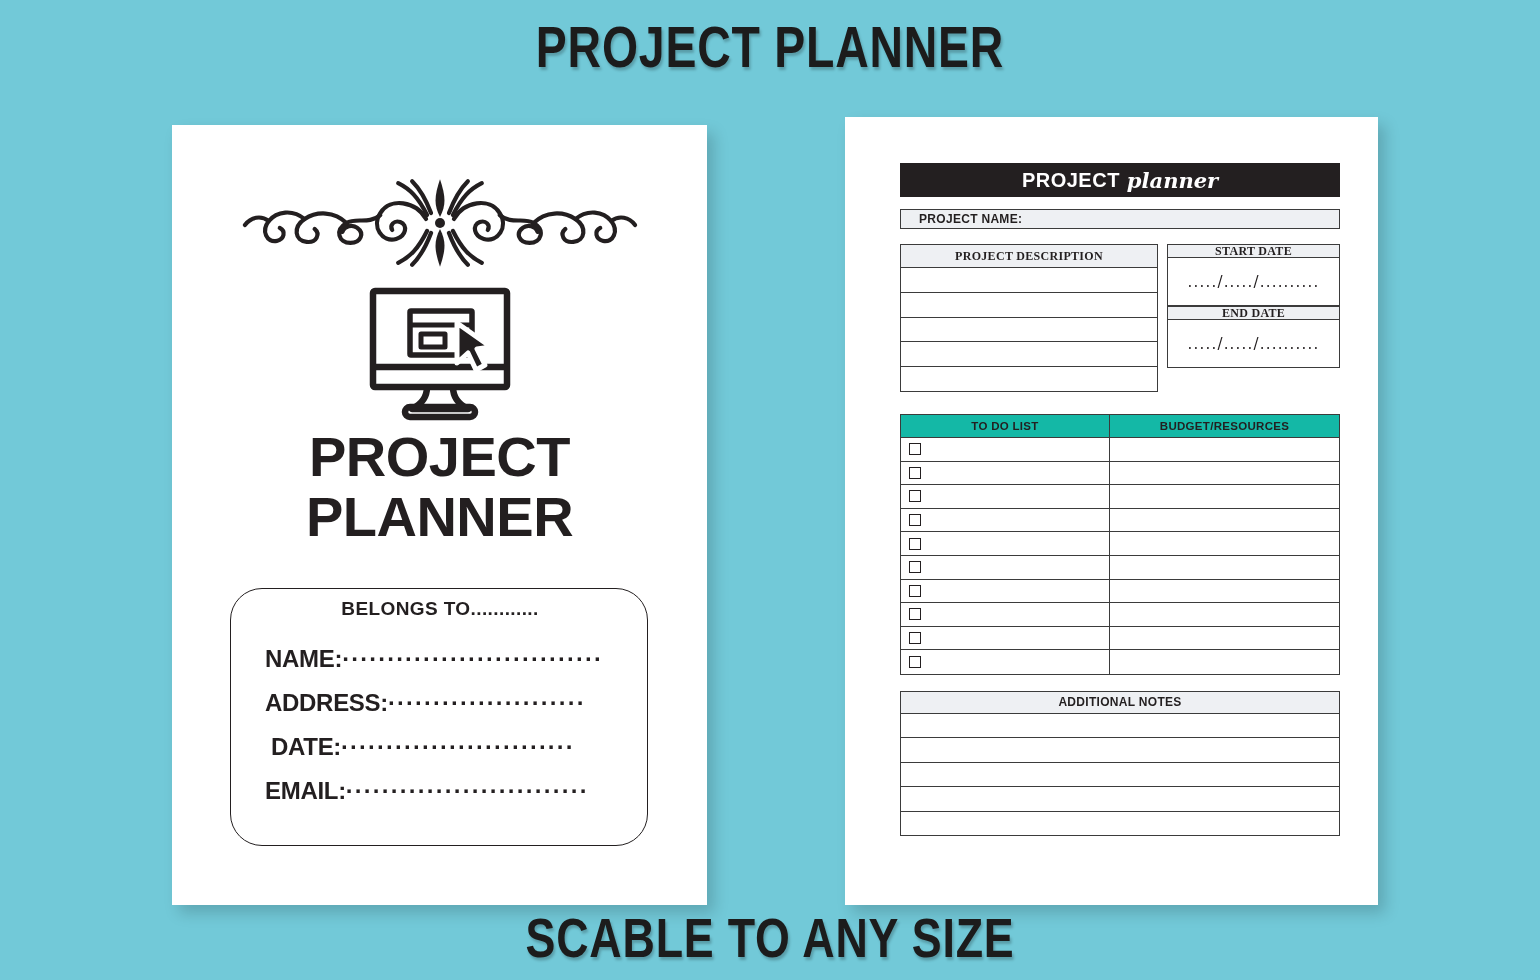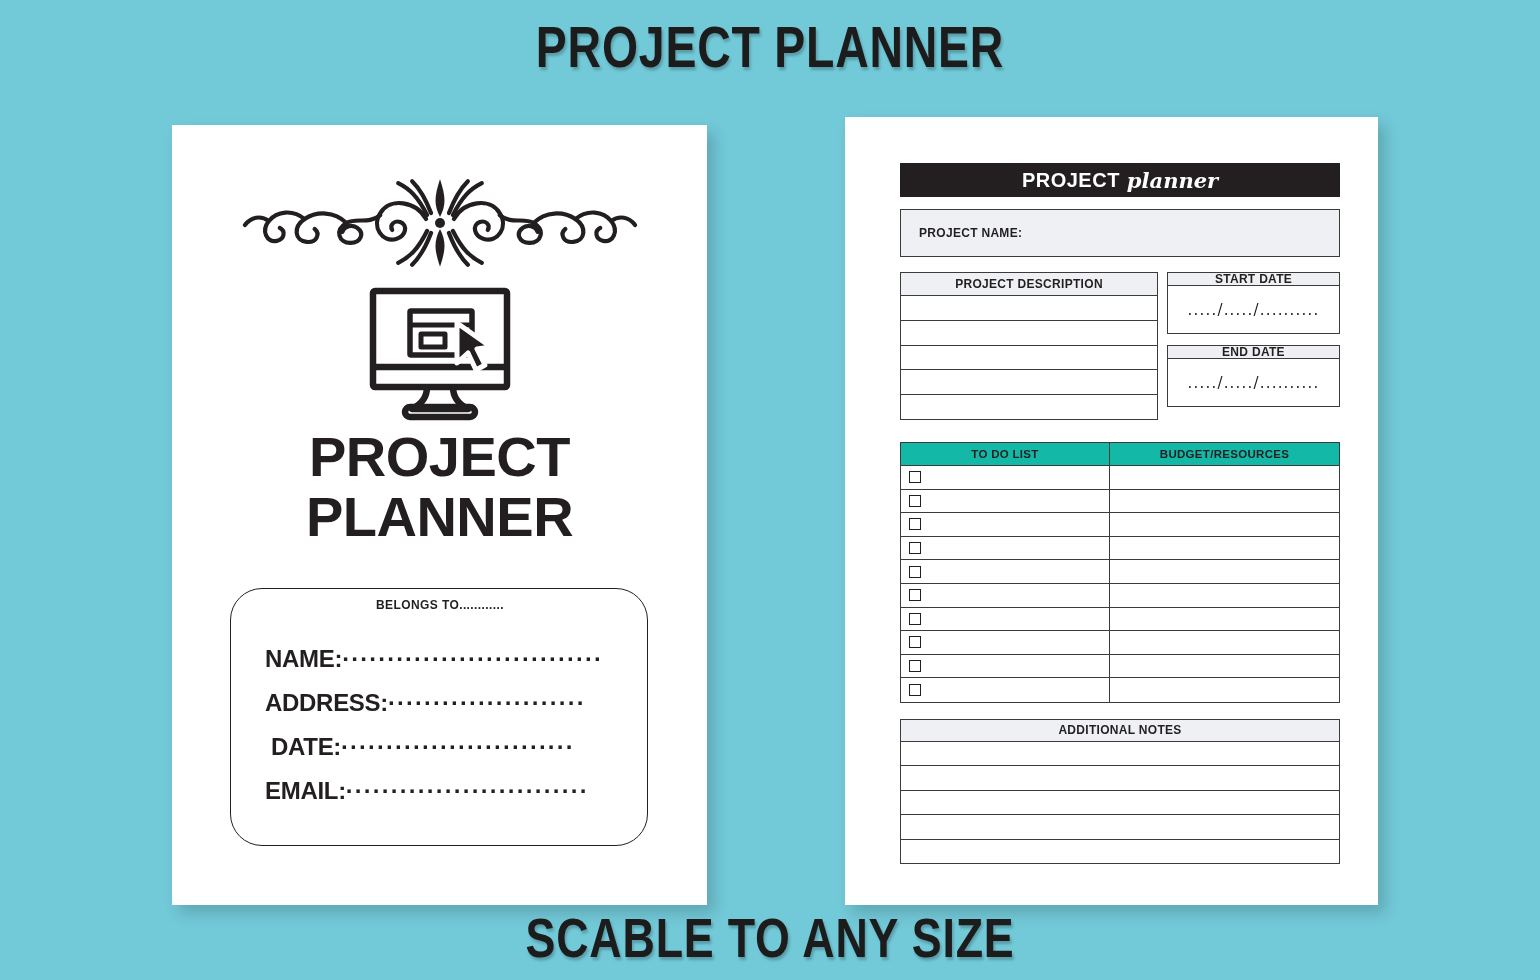--- a/index.html
+++ b/index.html
@@ -84,21 +84,21 @@
     height: 258px;
     border: 1.6px solid #231f20;
     border-radius: 32px;
     box-sizing: border-box;
   }
   #belongs-to {
     position: absolute;
     left: 0; width: 418px;
     top: 9px;
     text-align: center;
-    font-size: 12px;
+    font-size: 19px;
     font-weight: bold;
     letter-spacing: 0.4px;
     color: #231f20;
   }
   .contact-rows {
     position: absolute;
     left: 0; width: 418px;
     top: 56px;
   }
   .contact-row {
@@ -151,33 +151,33 @@
     box-sizing: border-box;
     font-size: 12px;
     font-weight: bold;
     letter-spacing: 0.3px;
     color: #231f20;
     display: flex;
     align-items: center;
   }
   #project-name-box {
     margin-top: 12px;
-    height: 48px;
+    height: 20px;
     padding-left: 18px;
   }
 
   #desc-dates {
     margin-top: 15px;
     display: flex;
     gap: 9px;
   }
   #desc-col { width: 258px; }
   #dates-col { width: 173px; }
 
-  .centered { justify-content: center; }
+  .centered { justify-content: center; font-family: Liberation Serif, serif; }
 
   .lined-box {
     border: 1.8px solid #3b3b3b;
     border-top: none;
     box-sizing: border-box;
     background: #fff;
   }
   .lined-row {
     border-bottom: 1.5px solid #3b3b3b;
     box-sizing: border-box;
@@ -195,21 +195,21 @@
     border-top: none;
     box-sizing: border-box;
     display: flex;
     align-items: center;
     justify-content: center;
     font-size: 15px;
     letter-spacing: 1.2px;
     color: #231f20;
     font-family: "DejaVu Sans", sans-serif;
   }
-  #end-date-head { margin-top: 11px; }
+  #end-date-head { }
 
   
   #todo-table {
     margin-top: 22px;
     border: 1.8px solid #3b3b3b;
     box-sizing: border-box;
   }
   #todo-head {
     display: flex;
     height: 22px;

